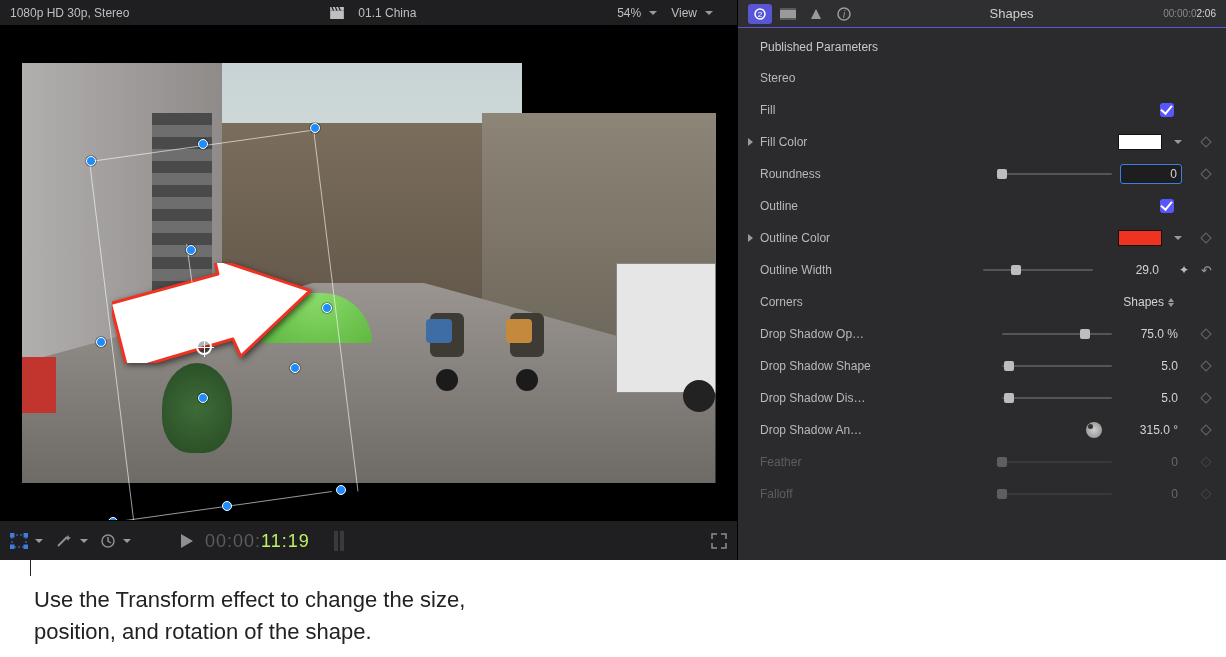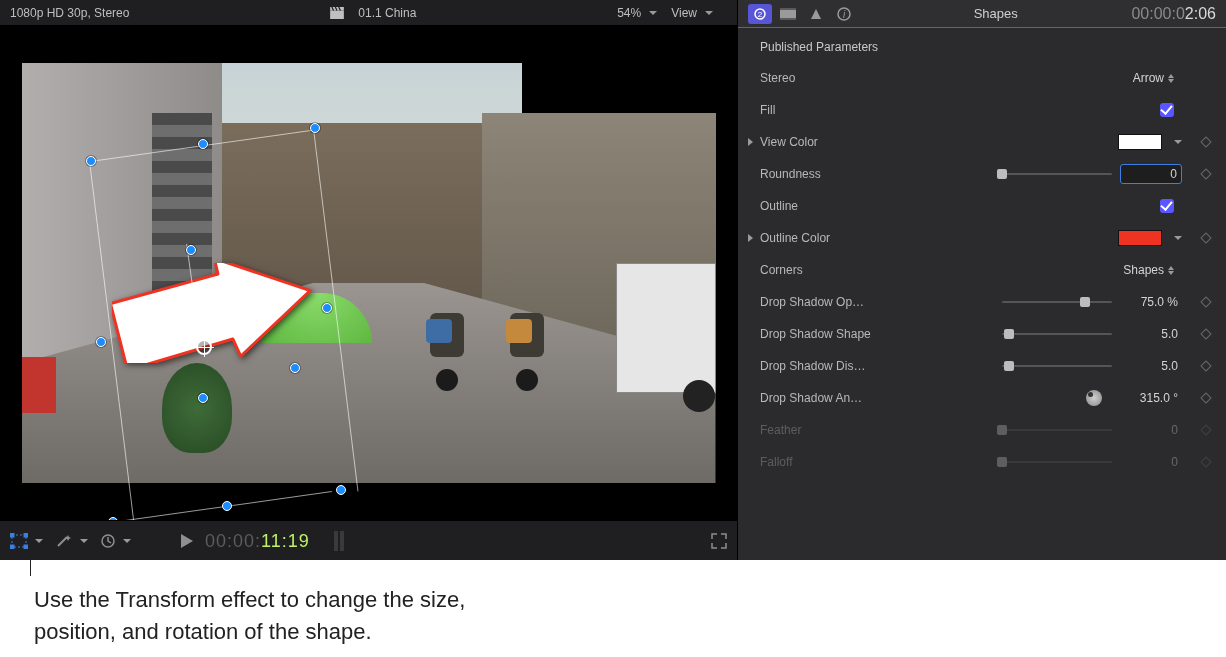--- a/index.html
+++ b/index.html
@@ -40,21 +40,21 @@
 .viewer-footer { height:40px; background:#1f1f21; display:flex; align-items:center; padding:0 10px; gap:12px; color:#9a9a9a; font-size:12px; border-top:1px solid #000;}
 .tool-btn { display:flex; align-items:center; gap:3px; color:#8f8f8f; cursor:pointer; }
 .tool-btn.active svg rect,.tool-btn.active svg path{stroke:#3d7fe0;}
 .tc { font-family:"Menlo",monospace; font-size:18px; color:#5c5c5c; letter-spacing:1px;}
 .tc .hl{color:#bef264;}
 .expand-btn{margin-left:auto;}
 .insp-header{height:28px;background:#2f2f31;display:flex;align-items:center;padding:0 10px;border-bottom:1px solid #5856d6;}
 .insp-tab{width:24px;height:20px;display:flex;align-items:center;justify-content:center;margin-right:4px;border-radius:3px;cursor:pointer;}
 .insp-tab.active{background:#5856d6;}
 .insp-title{flex:1;text-align:center;color:#cfcfcf;font-size:13px;}
-.insp-tc{color:#8a8a8a;font-family:Menlo,monospace;font-size:16px;}
+.insp-tc{color:#8a8a8a;font-family:Menlo,monospace;font-size:10px;}
 .insp-tc .hl{color:#d8d8d8;}
 .insp-body{flex:1;overflow-y:auto;padding:6px 0 10px 0;}
 .group-hdr{color:#c8c8c8;font-size:12px;padding:6px 22px 8px;}
 .row{display:flex;align-items:center;height:32px;padding:0 8px 0 22px;color:#b8b8b8;font-size:12px;}
 .row.dim{opacity:0.35;}
 .row .lbl{width:140px;display:flex;align-items:center;gap:4px;}
 .row .disclosure{display:inline-block;width:0;height:0;border-top:4px solid transparent;border-bottom:4px solid transparent;border-left:5px solid #9a9a9a;margin-left:-12px;margin-right:3px;cursor:pointer;}
 .row .ctrl{flex:1;display:flex;align-items:center;justify-content:flex-end;gap:8px;padding-right:6px;}
 .slider{position:relative;width:110px;height:14px;}
 .slider .track{position:absolute;top:6px;left:0;right:0;height:2px;background:#555;border-radius:2px;}
@@ -234,44 +234,34 @@
         </span>
       <span class="insp-title">Shapes</span>
       <span class="insp-tc"><span>00:00:0</span><span class="hl">2:06</span></span>
     </div>
 
     <div class="insp-body">
       <div class="group-hdr">Published Parameters</div>
 
       <div class="row">
         <span class="lbl">Stereo</span>
-        <span class="ctrl">
-          <span class="popup">
-              <span>Arrow</span>
-              <span class="stepper">
-                <span class="up"></span>
-                <span class="dn"></span>
-              </span>
-            </span>
-          <span style="width:30px"></span>
-        </span>
       </div>
 
       <div class="row">
         <span class="lbl">Fill</span>
         <span class="ctrl">
             <span class="checkbox"></span>
             <span style="width:30px"></span>
           </span>
       </div>
 
       <div class="row">
         <span class="lbl">
             <span class="disclosure"></span>
-            <span>View Color</span>
+            <span>Fill Color</span>
           </span>
         <span class="ctrl">
           <span class="swatch white"></span>
           <span class="chev"></span>
           <span class="kf"></span>
         </span>
       </div>
 
       <div class="row">
         <span class="lbl">Roundness</span>
@@ -298,20 +288,32 @@
             <span class="disclosure"></span>
             <span>Outline Color</span>
           </span>
         <span class="ctrl">
           <span class="swatch red"></span>
           <span class="chev"></span>
           <span class="kf"></span>
         </span>
       </div>
 
+      <div class="row">
+        <span class="lbl">Outline Width</span>
+        <span class="ctrl">
+          <span class="slider">
+              <span class="track"></span>
+              <span class="thumb" style="left:30%"></span>
+            </span>
+          <span class="val">29.0</span>
+          <span class="kf-star">✦</span>
+          <span class="reset">↶</span>
+        </span>
+      </div>
 
       <div class="row">
         <span class="lbl">Corners</span>
         <span class="ctrl">
           <span class="popup">
               <span>Shapes</span>
               <span class="stepper">
                 <span class="up"></span>
                 <span class="dn"></span>
               </span>

